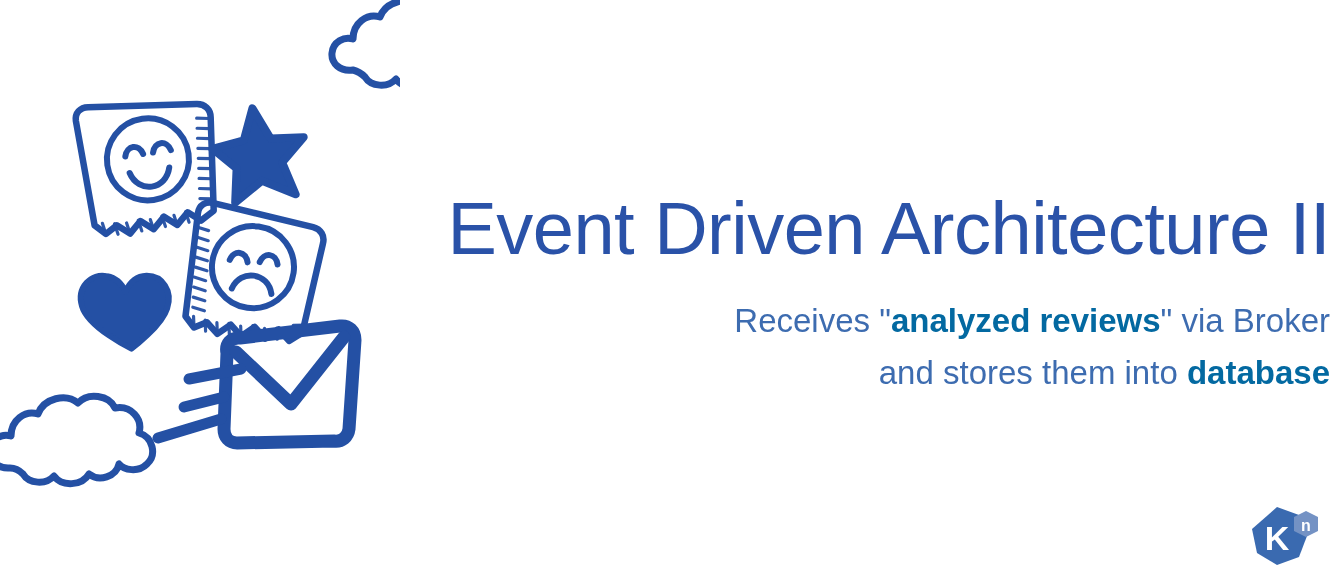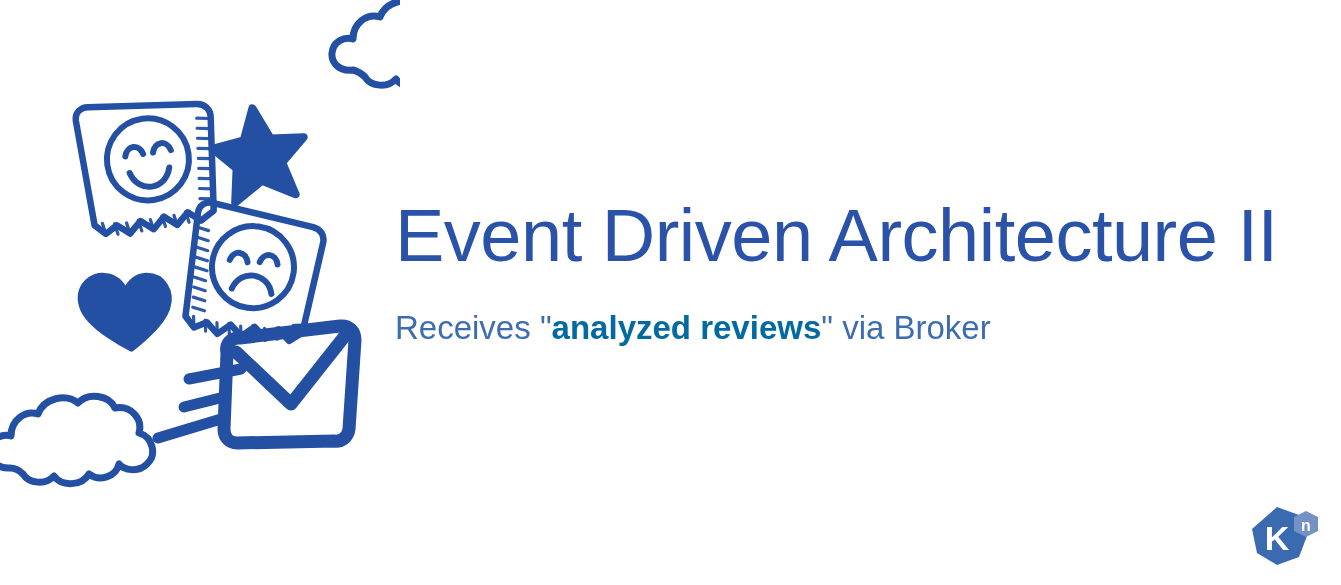--- a/index.html
+++ b/index.html
@@ -31,23 +31,23 @@
     pointer-events: none;
   }
   .illustration svg {
     display: block;
   }
 
   
   .text-block {
     position: absolute;
     left: 395px;
-    top: 196px;
+    top: 189px;
     width: 935px;
-    text-align: left;
+    text-align: right;
   }
   .slide-title {
     font-family: "Liberation Sans", sans-serif;
     font-size: 74px;
     font-weight: 300;
     letter-spacing: -0.5px;
     line-height: 1.08;
     color: #2a52a8;
     margin: 0;
     white-space: nowrap;
@@ -240,20 +240,21 @@
 
       </g>
     </svg>
   </div>
 
   <div class="text-block">
     <h1 class="slide-title">Event Driven Architecture II</h1>
 
     <p class="slide-subtitle">
       <span class="subtitle-line"><span>Receives "</span><span class="em">analyzed reviews</span><span>" via Broker</span></span>
+      <span class="subtitle-line"><span>and stores them into </span><span class="em">database</span></span>
     </p>
   </div>
 
   <div class="logo">
     <svg width="84" height="72" viewBox="0 0 84 72" xmlns="http://www.w3.org/2000/svg">
 
       <g>
         <polygon points="34,4 56,12 64,33 56,54 34,62 14,50 9,26" fill="#3a6ab0"></polygon>
       </g>
 

